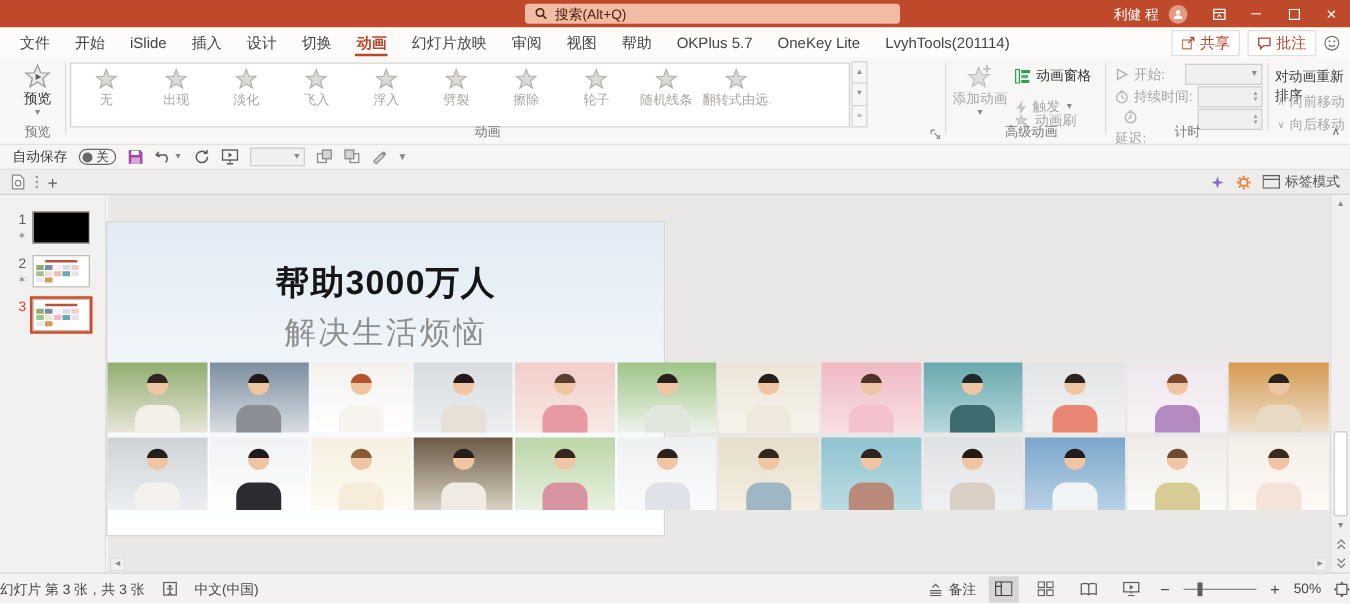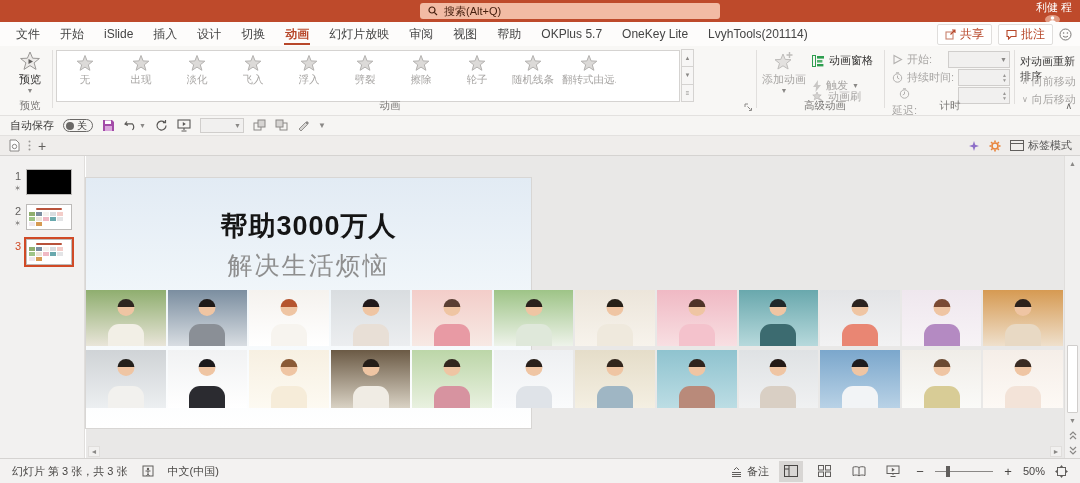--- a/index.html
+++ b/index.html
@@ -8,21 +8,21 @@
   #app { position:relative; width:1080px; height:483px; background:#fff; }
 
   
   #titlebar { position:absolute; top:0; left:0; width:100%; height:22px; background:var(--titlebar,#BE4A2B);
     display:flex; align-items:center; color:#fff; font-size:11px; }
   .tb-center { position:absolute; left:0; right:0; text-align:center; pointer-events:none; }
   .tb-title { display:inline-flex; align-items:center; gap:5px; font-size:11.5px; }
   .tb-caret { font-size:8px; opacity:.9; }
   #searchbox { position:absolute; left:420px; top:3px; width:300px; height:16px; background:#F2BBA4;
     border-radius:3px; display:flex; align-items:center; gap:6px; padding:0 8px; color:#47200F; }
-  .tb-right { position:absolute; right:0; top:0; height:22px; display:flex; align-items:center;flex-direction:column; }
+  .tb-right { position:absolute; right:0; top:0; height:22px; display:flex; align-items:center; }
   .tb-user { font-size:11px; margin-right:8px; }
   .tb-avatar { width:15px; height:15px; border-radius:50%; background:#E29B83; display:flex;
     align-items:center; justify-content:center; margin-right:10px; }
   .winbtn { width:30px; height:22px; display:flex; align-items:center; justify-content:center; font-size:11px; }
 
   
   #menubar { position:absolute; top:22px; left:0; width:100%; height:24px; background:#FDFCFB;
     display:flex; align-items:center; padding-left:6px; }
   .mtab { padding:0 10px; height:24px; display:flex; align-items:center; color:#444; font-size:12px; position:relative; }
   .mtab.active { color:var(--accent,#B7472A); font-weight:bold; }
@@ -103,21 +103,21 @@
     border-left:1px solid #E0DEDC; display:flex; flex-direction:column; align-items:stretch; }
   .vs-btn { height:15px; display:flex; align-items:center; justify-content:center; font-size:7px; color:#8A8886; }
   #vtrack { flex:1; position:relative; }
   #vthumb { position:absolute; left:2px; right:2px; bottom:0; height:68px; background:#fff; border:1px solid #D0CECC; border-radius:1px; }
   #hscroll { position:absolute; left:0; right:16px; bottom:0; height:13px; display:flex; align-items:center; justify-content:space-between; padding:0 2px; }
   .hs-btn { width:12px; height:11px; background:#F1F0EF; border:1px solid #E0DEDC; font-size:7px; color:#8A8886;
     display:flex; align-items:center; justify-content:center; }
 
   
   #statusbar { position:absolute; bottom:0; left:0; width:100%; height:25px; background:#F3F2F1;
-    border-top:1px solid #D5D3D1; display:flex; align-items:center; font-size:11px; color:#484644; padding:0 12px; }
+    border-top:1px solid #D5D3D1; display:flex; align-items:center; font-size:11px; color:#484644; padding:0 0; }
   .sb-left { display:flex; align-items:center; gap:14px; }
   .sb-right { margin-left:auto; display:flex; align-items:center; gap:10px; }
   .viewbtn { width:24px; height:21px; display:flex; align-items:center; justify-content:center; }
   .viewbtn.sel { background:#D8D6D4; }
   #zoomslider { width:58px; height:21px; position:relative; }
   #zoomslider .track { position:absolute; left:0; right:0; top:10px; height:1px; background:#8A8886; }
   #zoomslider .thumb { position:absolute; left:11px; top:5px; width:4px; height:11px; background:#605E5C; }
   .zbtn { font-size:13px; color:#484644; width:10px; text-align:center; }
   svg { display:block; }
 </style>

